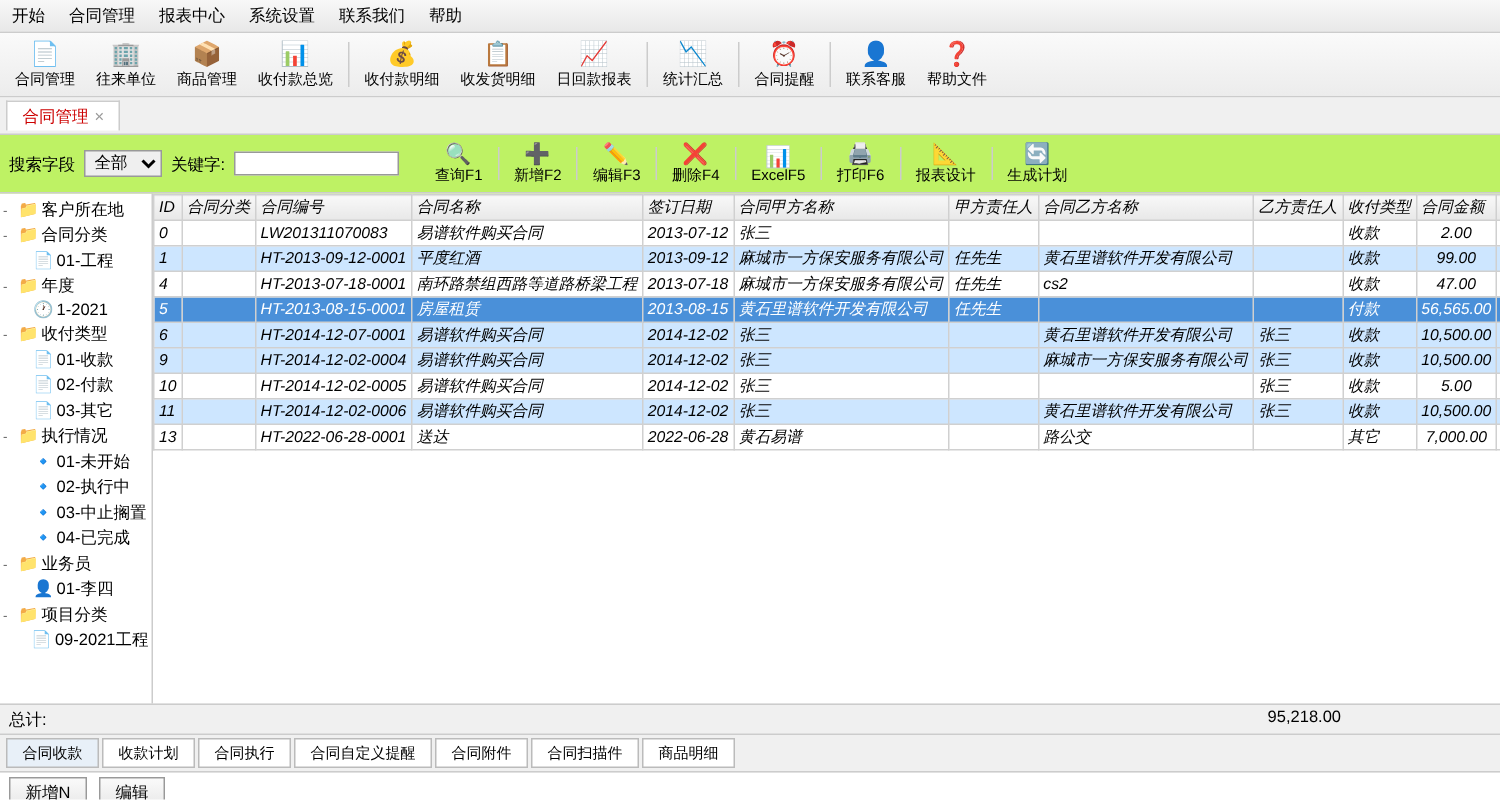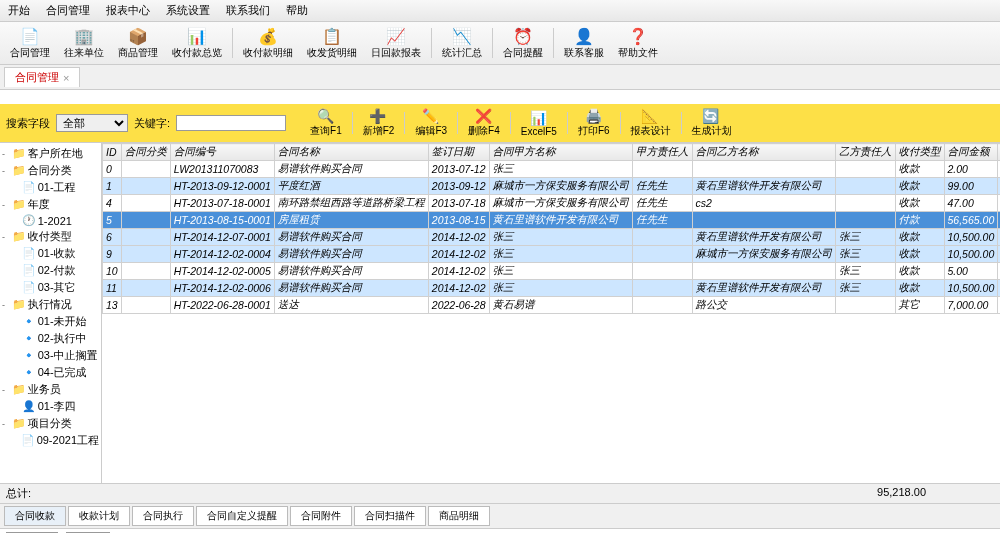--- a/index.html
+++ b/index.html
@@ -7,43 +7,43 @@
 .menubar { background: linear-gradient(#f8f8f8, #e8e8e8); border-bottom: 1px solid #ccc; padding: 2px 4px; display: flex; gap: 8px; }
 .menubar span { cursor: pointer; padding: 1px 4px; }
 .toolbar { background: linear-gradient(#fafafa, #ececec); border-bottom: 1px solid #ccc; padding: 2px 4px; display: flex; gap: 2px; align-items: center; }
 .tbtn { display: flex; flex-direction: column; align-items: center; padding: 2px 6px; cursor: pointer; min-width: 40px; }
 .tbtn .ico { width: 20px; height: 20px; display: flex; align-items: center; justify-content: center; font-size: 16px; }
 .tbtn .lbl { font-size: 10px; white-space: nowrap; }
 .tsep { width: 1px; height: 30px; background: #ccc; margin: 0 2px; }
 .tabbar { background: #f0f0f0; border-bottom: 1px solid #ccc; padding: 2px 4px; display: flex; }
 .tab { background: #fff; border: 1px solid #ccc; border-bottom: none; padding: 2px 10px; color: #c00; font-size: 11px; display: flex; align-items: center; gap: 4px; }
 .tab .x { color: #999; cursor: pointer; }
-.searchbar { background: #fde047; border-bottom: 1px solid #ccc; padding: 3px 6px; display: flex; align-items: center; gap: 6px; margin-top: 14px; }
+.searchbar { background: #bef264; border-bottom: 1px solid #ccc; padding: 3px 6px; display: flex; align-items: center; gap: 6px; }
 .searchbar select, .searchbar input { border: 1px solid #999; font-size: 11px; padding: 1px 2px; }
-.searchbar select { width: 72px; }
+.searchbar select { width: 52px; }
 .searchbar input { width: 110px; }
 .sbtn { display: flex; flex-direction: column; align-items: center; padding: 1px 6px; cursor: pointer; }
 .sbtn .ico { font-size: 14px; }
 .sbtn .lbl { font-size: 10px; }
 .main { display: flex; height: 340px; }
 .tree { width: 102px; border-right: 1px solid #ccc; overflow: auto; padding: 2px; }
 .tree-row { display: flex; align-items: center; padding: 1px 0; white-space: nowrap; cursor: pointer; }
 .tree-row .exp { width: 10px; font-size: 9px; color: #666; }
 .tree-row .ti { font-size: 11px; margin-right: 2px; }
 .tree-row.l1 { padding-left: 10px; }
 .grid-wrap { flex: 1; overflow: auto; font-style: italic; }
 table { border-collapse: collapse; width: 100%; }
 th, td { border: 1px solid #d0d0d0; padding: 1px 3px; font-size: 10.5px; white-space: nowrap; text-align: left; }
 th { background: linear-gradient(#f8f8f8, #e8e8e8); font-weight: normal; }
 tr.sel td { background: #cde6ff; }
 tr.sel2 td { background: #4a90d9; color: #fff; }
-.num { text-align: left; }
+.num { text-align: center; }
 .total-row { background: #f0f0f0; padding: 2px 6px; display: flex; font-size: 11px; border-top: 1px solid #ccc; }
 .total-row .tl { width: 130px; }
-.total-row .tv { margin-left: auto; margin-right: 68px; }
+.total-row .tv { margin-left: auto; margin-right: 100px; }
 .detail-tabs { background: #f0f0f0; border-top: 1px solid #ccc; border-bottom: 1px solid #ccc; padding: 2px 4px; display: flex; gap: 2px; }
 .dtab { background: #fff; border: 1px solid #bbb; padding: 2px 10px; cursor: pointer; font-size: 10px; }
 .dtab.active { background: #e8f0f8; }
 .detail-btns { padding: 3px 6px; display: flex; gap: 8px; border-bottom: 1px solid #ccc; }
 .dbtn { border: 1px solid #999; background: linear-gradient(#fafafa,#e8e8e8); padding: 2px 10px; cursor: pointer; font-size: 11px; }
 </style>
 </head>
 <body>
 
 <div class="menubar" id="menubar">

